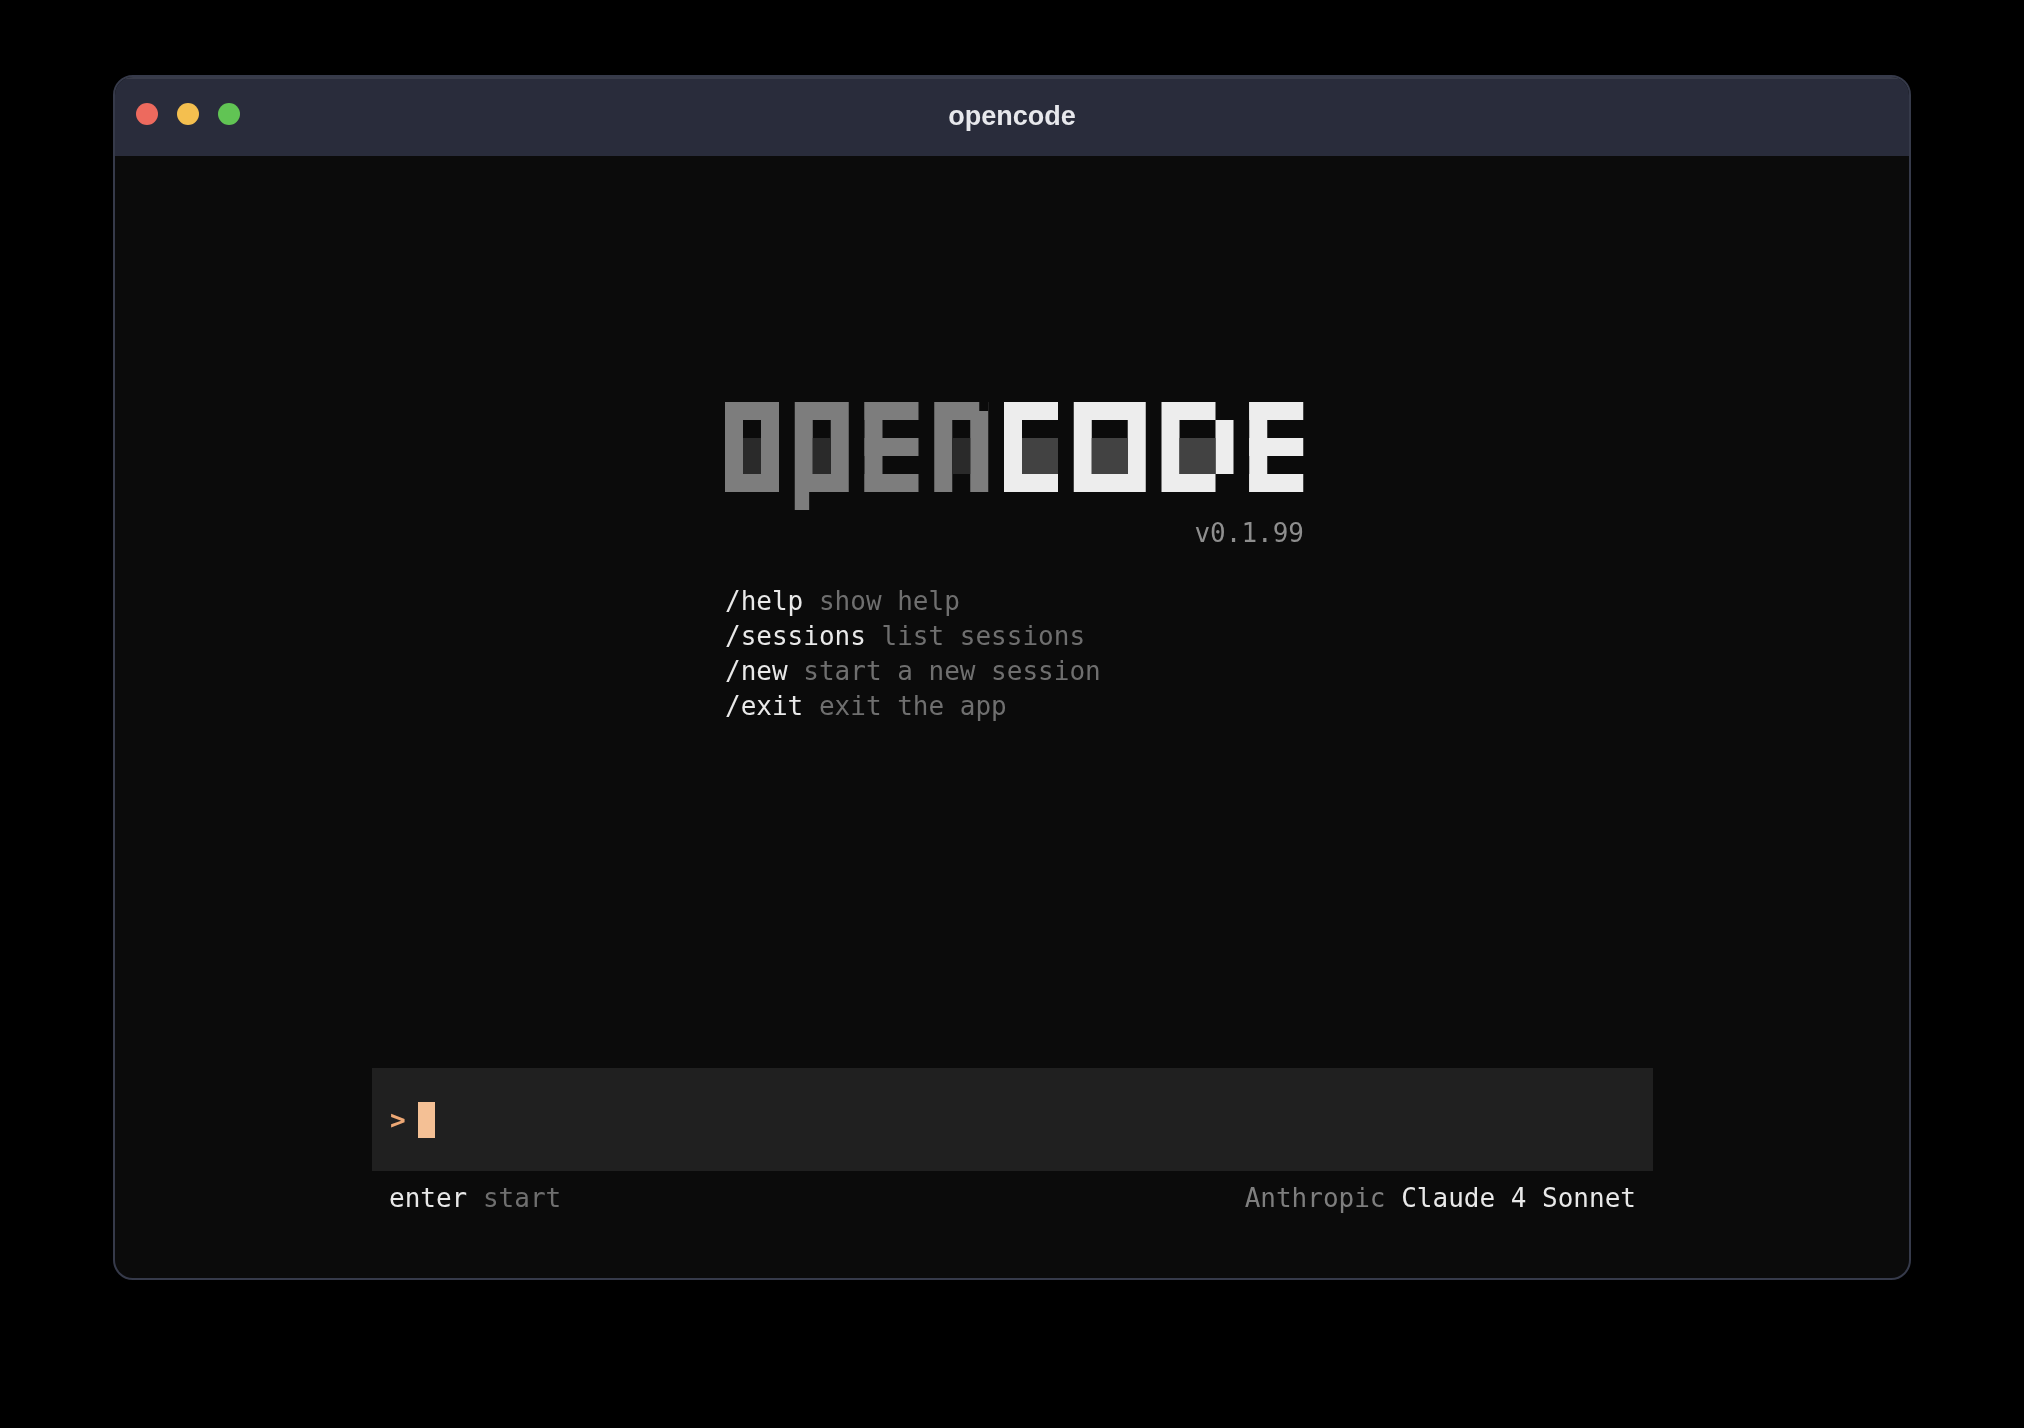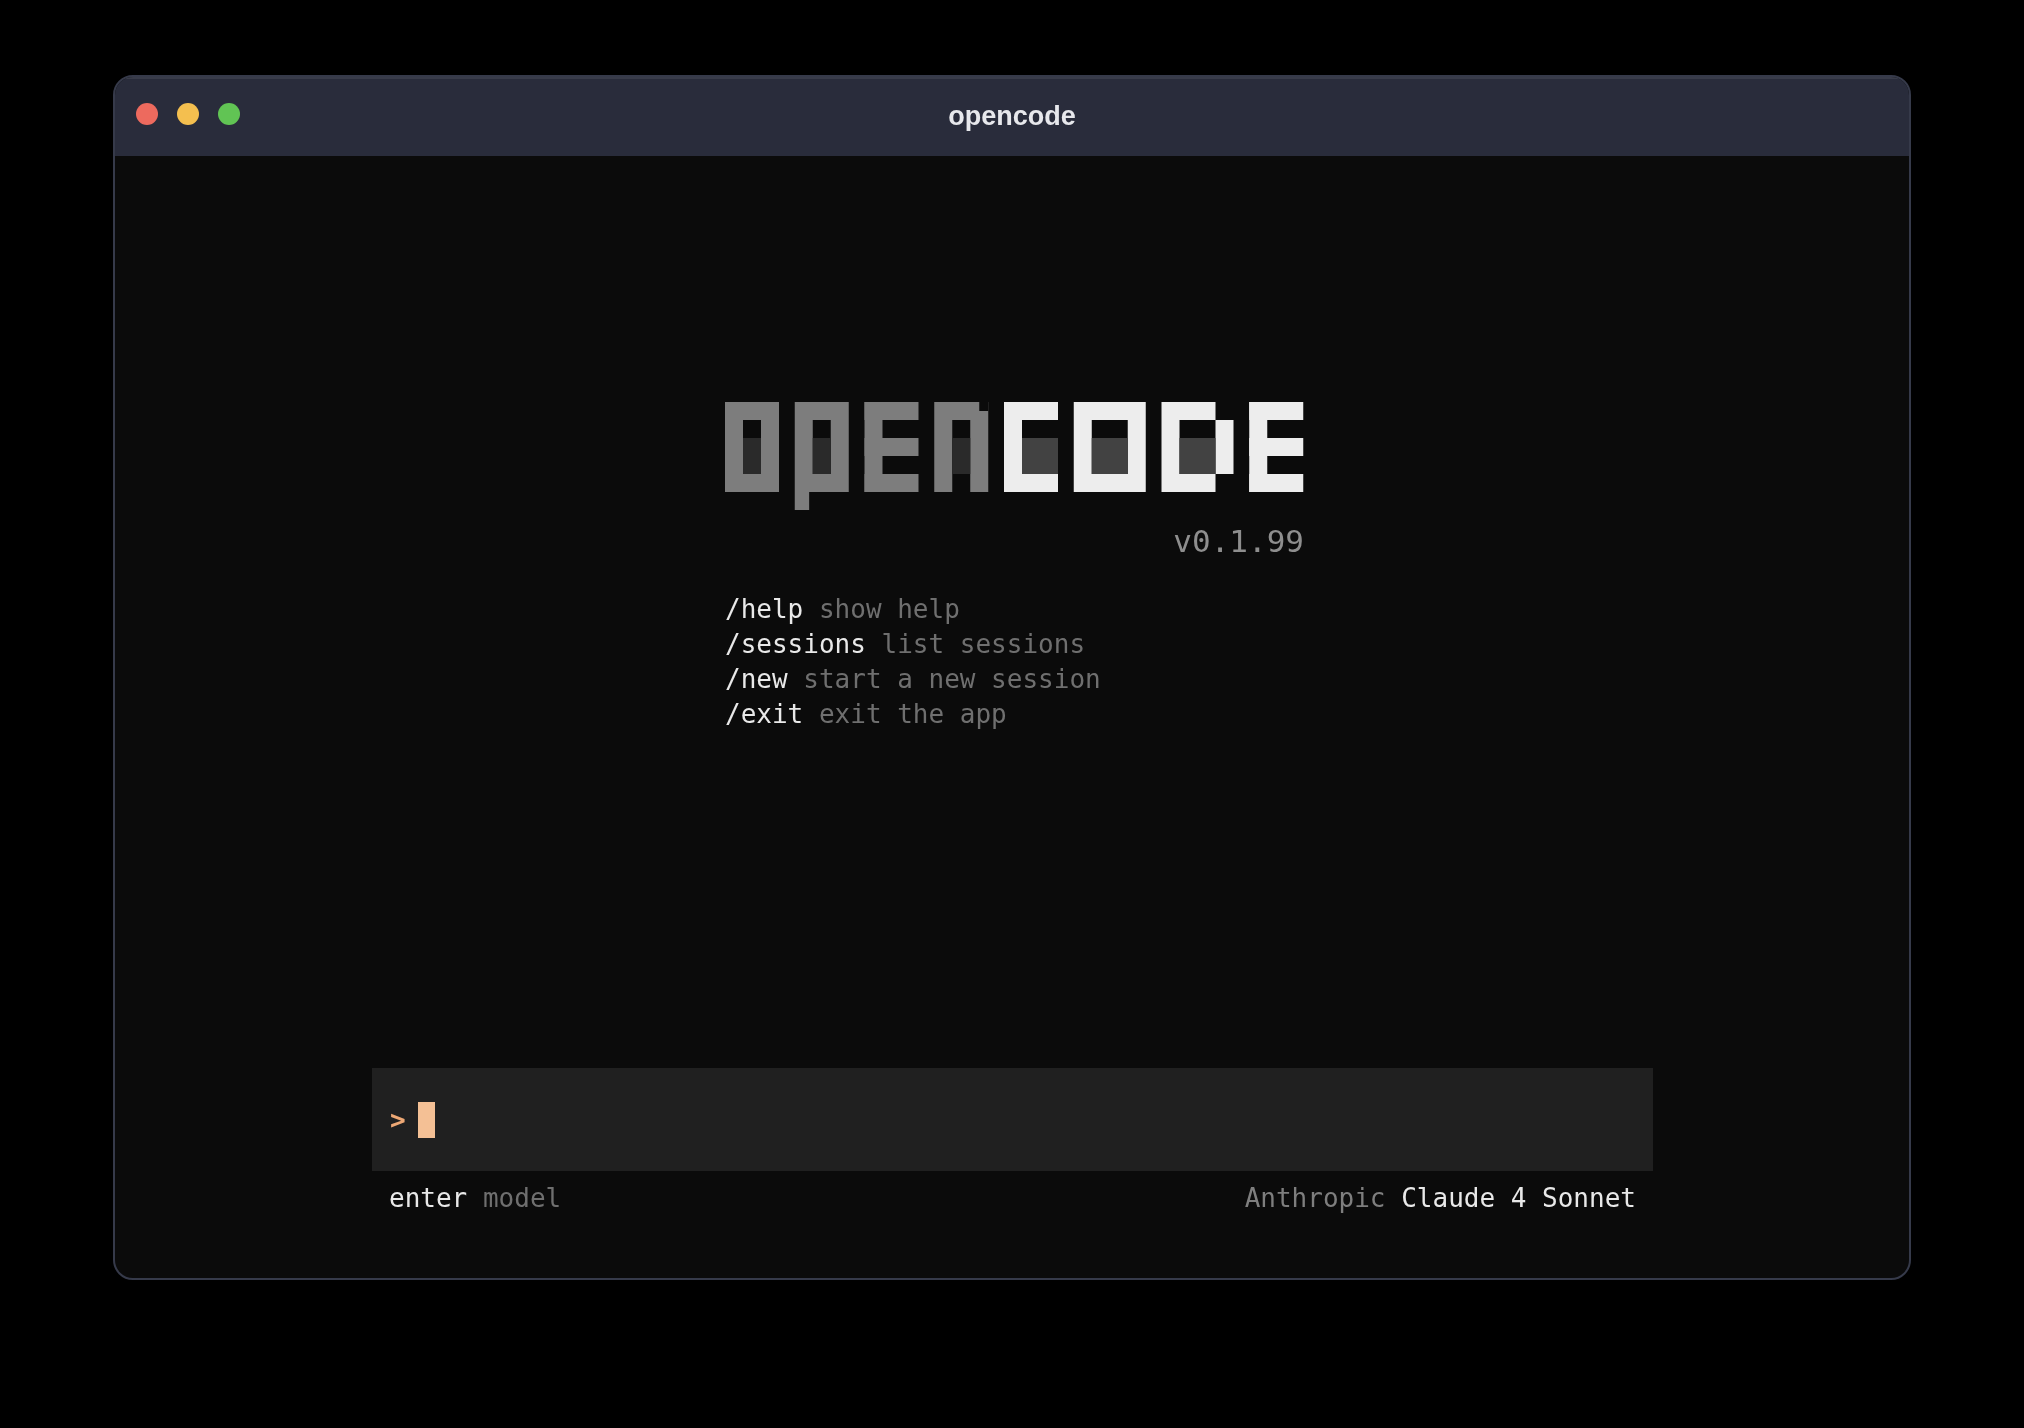--- a/index.html
+++ b/index.html
@@ -19,21 +19,21 @@
             box-shadow:inset 0 2px 0 rgba(255,255,255,0.08);}
   .traffic{position:absolute;left:21px;top:26px;display:flex;gap:19px;}
   .light{width:22px;height:22px;border-radius:50%;}
   .light.red{background:var(--traffic-red);}
   .light.yellow{background:var(--traffic-yellow);}
   .light.green{background:var(--traffic-green);}
   .titletext{position:absolute;inset:0;display:flex;align-items:center;justify-content:center;
              color:#e7e8ec;font-family:"Liberation Sans",sans-serif;font-weight:bold;font-size:27px;}
   .hero{position:absolute;left:610px;top:325px;width:579px;}
   .logo svg{display:block;}
-  .version{margin-top:16px;text-align:right;font-size:31px;line-height:30px;color:var(--text-version);}
+  .version{margin-top:8px;text-align:right;font-size:26px;line-height:30px;color:var(--text-version);}
   .commands{list-style:none;margin:36px 0 0 0;padding:0;font-size:26px;}
   .commands li{line-height:35px;white-space:pre;}
   .cmd{color:var(--text-bright);}
   .desc{color:var(--text-muted);}
   .inputbox{position:absolute;left:257px;top:991px;width:1281px;height:103px;
             background:var(--input-bg);display:flex;align-items:center;
             padding-left:18px;box-sizing:border-box;gap:12px;cursor:text;}
   .prompt{color:var(--accent);font-size:26px;font-weight:bold;line-height:36px;}
   .cursorblock{width:17px;height:36px;background:var(--cursor);}
   .statusline{position:absolute;left:257px;top:1107px;width:1281px;box-sizing:border-box;
@@ -112,21 +112,21 @@
     </div>
 
     <div class="inputbox">
       <span class="prompt">&gt;</span>
       <span class="cursorblock"></span>
     </div>
 
     <div class="statusline">
       <div>
         <span class="key">enter</span>
-        <span class="hintaction">model</span>
+        <span class="hintaction">start</span>
       </div>
       <div>
         <span class="provider">Anthropic</span>
         <span class="model">Claude 4 Sonnet</span>
       </div>
     </div>
 
   </div>
 </div>
 

